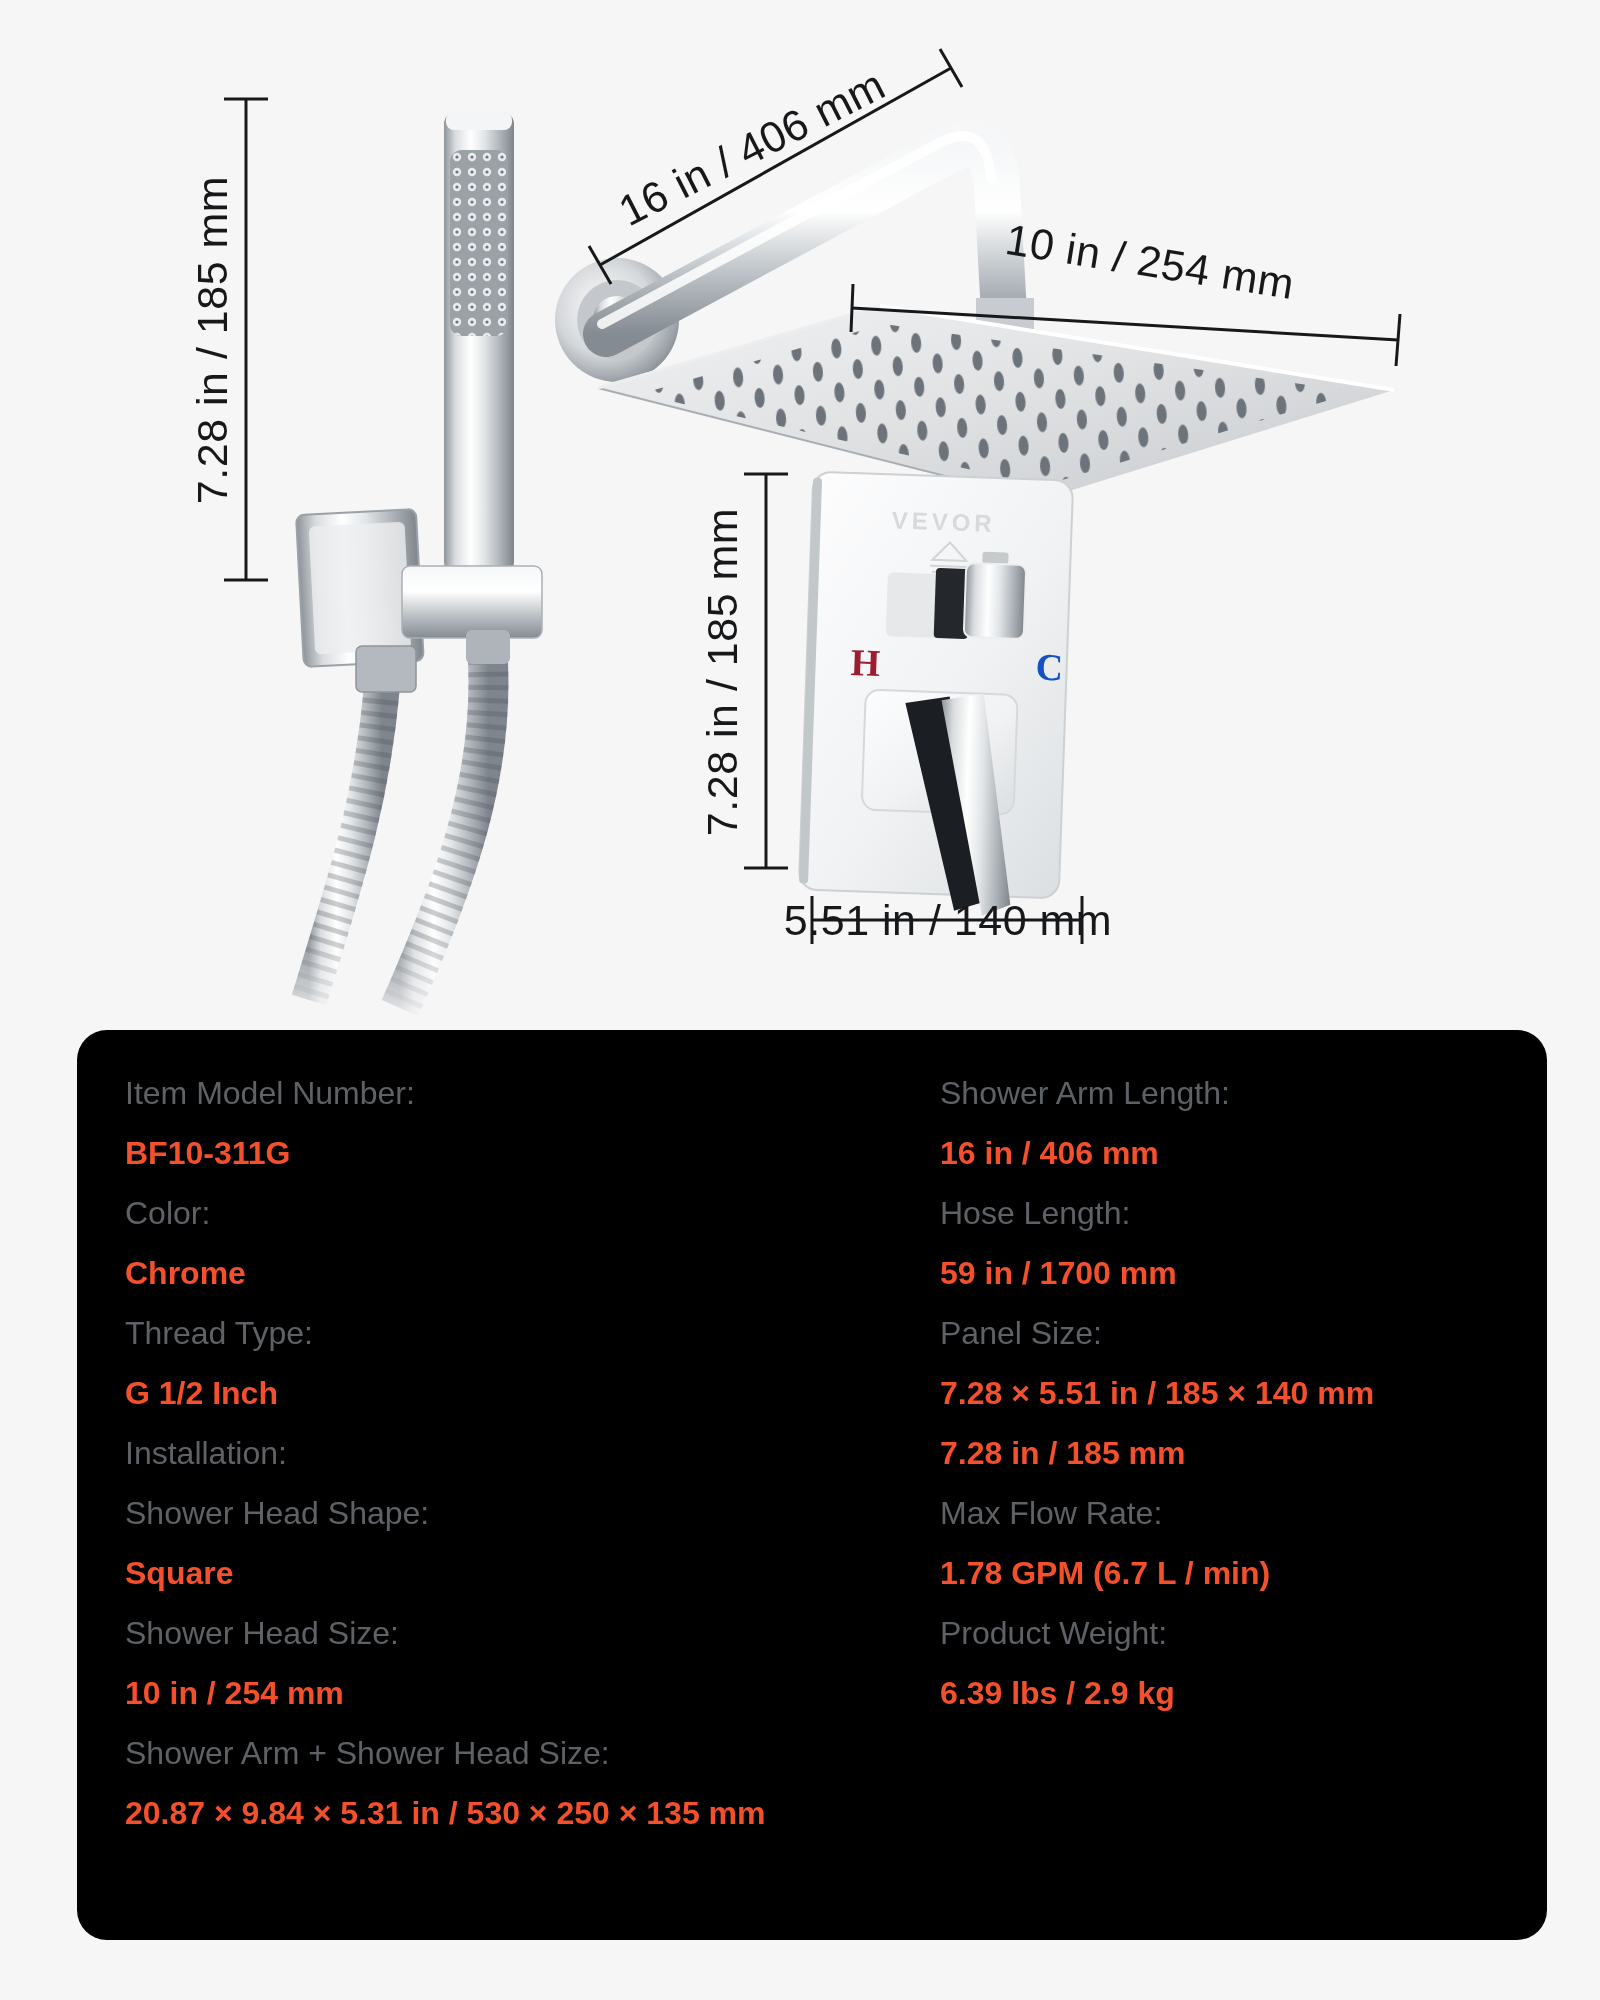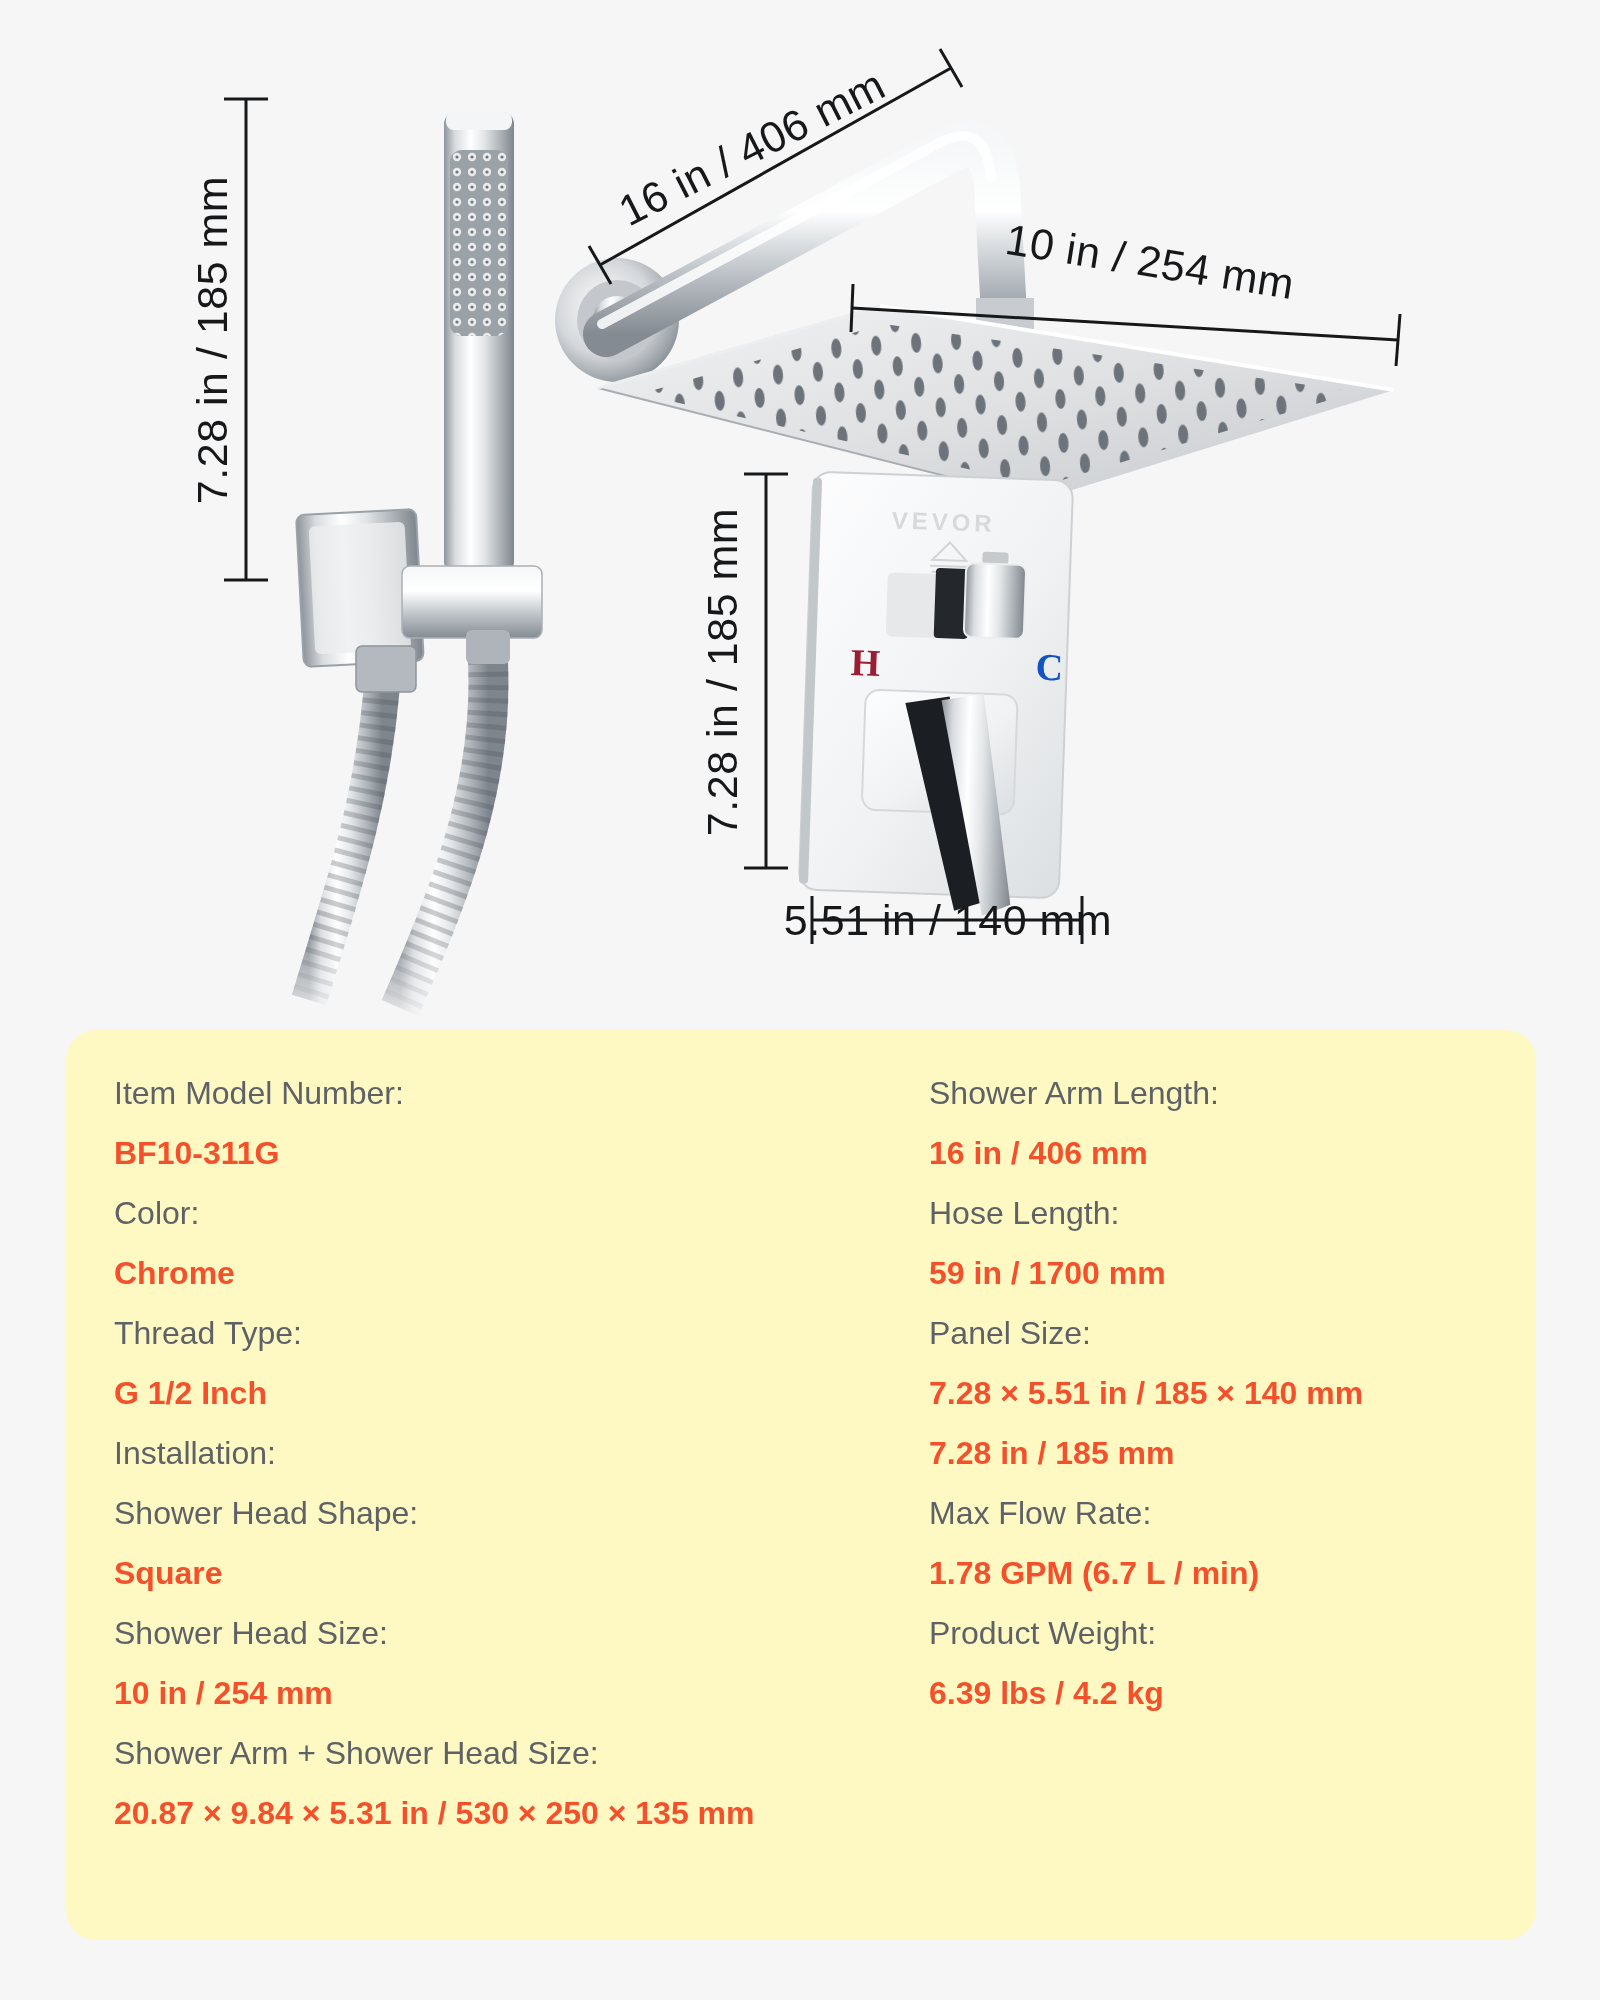--- a/index.html
+++ b/index.html
@@ -9,22 +9,22 @@
     font-family:"Liberation Sans", sans-serif;
   }
   .photo-section{position:absolute;left:0;top:0;width:1600px;height:1030px;}
   .photo-svg{position:absolute;left:0;top:0;}
   .dim{
     position:absolute;font-size:43px;color:#17181a;white-space:nowrap;
     transform:translate(-50%,-50%) rotate(var(--r,0deg));
     letter-spacing:0.5px;
   }
   .spec-panel{
-    position:absolute;left:66px;top:1030px;width:1470px;height:910px;
-    background:#fef9c3;border-radius:30px;
+    position:absolute;left:77px;top:1030px;width:1470px;height:910px;
+    background:#000000;border-radius:30px;
   }
   .col{position:absolute;top:33px;}
   .col-left{left:48px;}
   .col-right{left:863px;}
   .srow{height:60px;line-height:60px;font-size:32px;white-space:nowrap;}
   .lbl{color:#5e6266;}
   .val{color:#f4502b;font-weight:bold;}
 </style>
 </head>
 <body>
@@ -191,15 +191,15 @@
     <div class="srow lbl">Shower Arm Length:</div>
     <div class="srow val">16 in / 406 mm</div>
     <div class="srow lbl">Hose Length:</div>
     <div class="srow val">59 in / 1700 mm</div>
     <div class="srow lbl">Panel Size:</div>
     <div class="srow val">7.28 × 5.51 in / 185 × 140 mm</div>
     <div class="srow val">7.28 in / 185 mm</div>
     <div class="srow lbl">Max Flow Rate:</div>
     <div class="srow val">1.78 GPM (6.7 L / min)</div>
     <div class="srow lbl">Product Weight:</div>
-    <div class="srow val">6.39 lbs / 4.2 kg</div>
+    <div class="srow val">6.39 lbs / 2.9 kg</div>
   </div>
 </div>
 
 </body></html>

